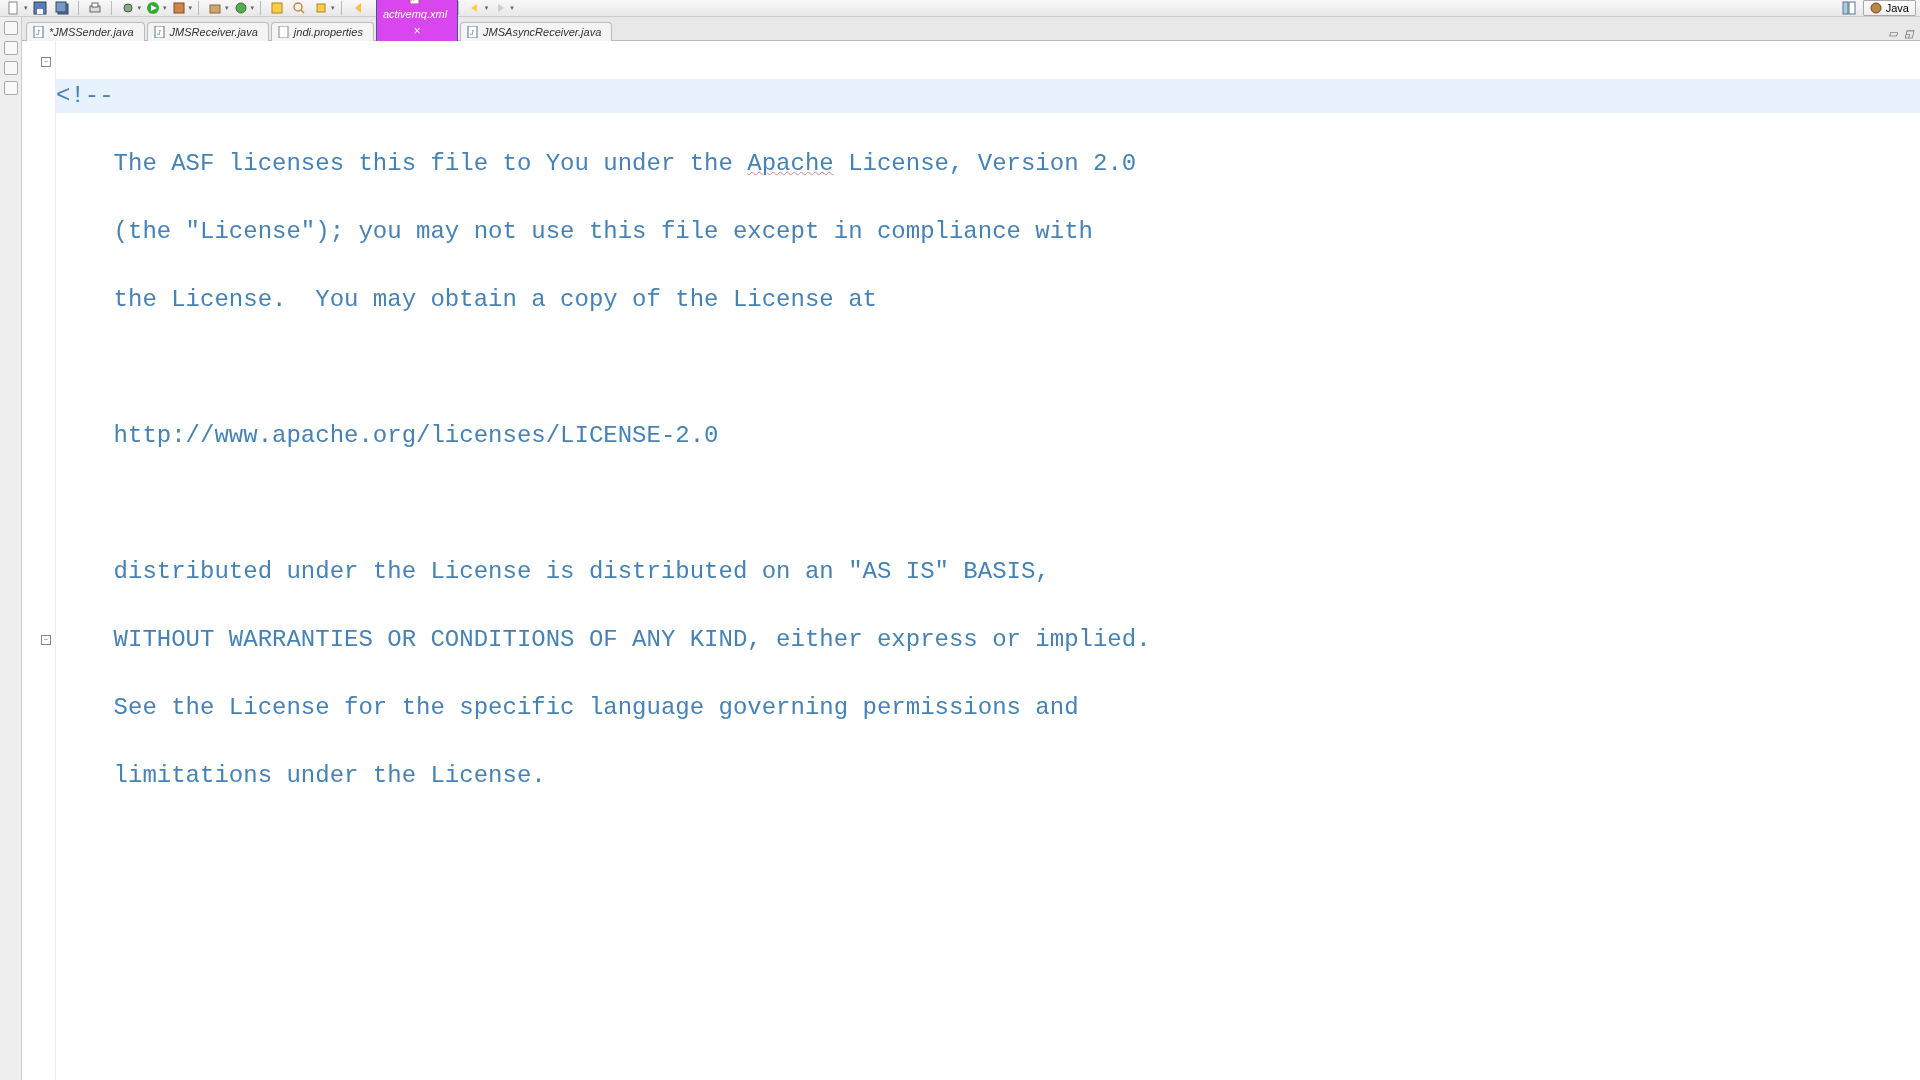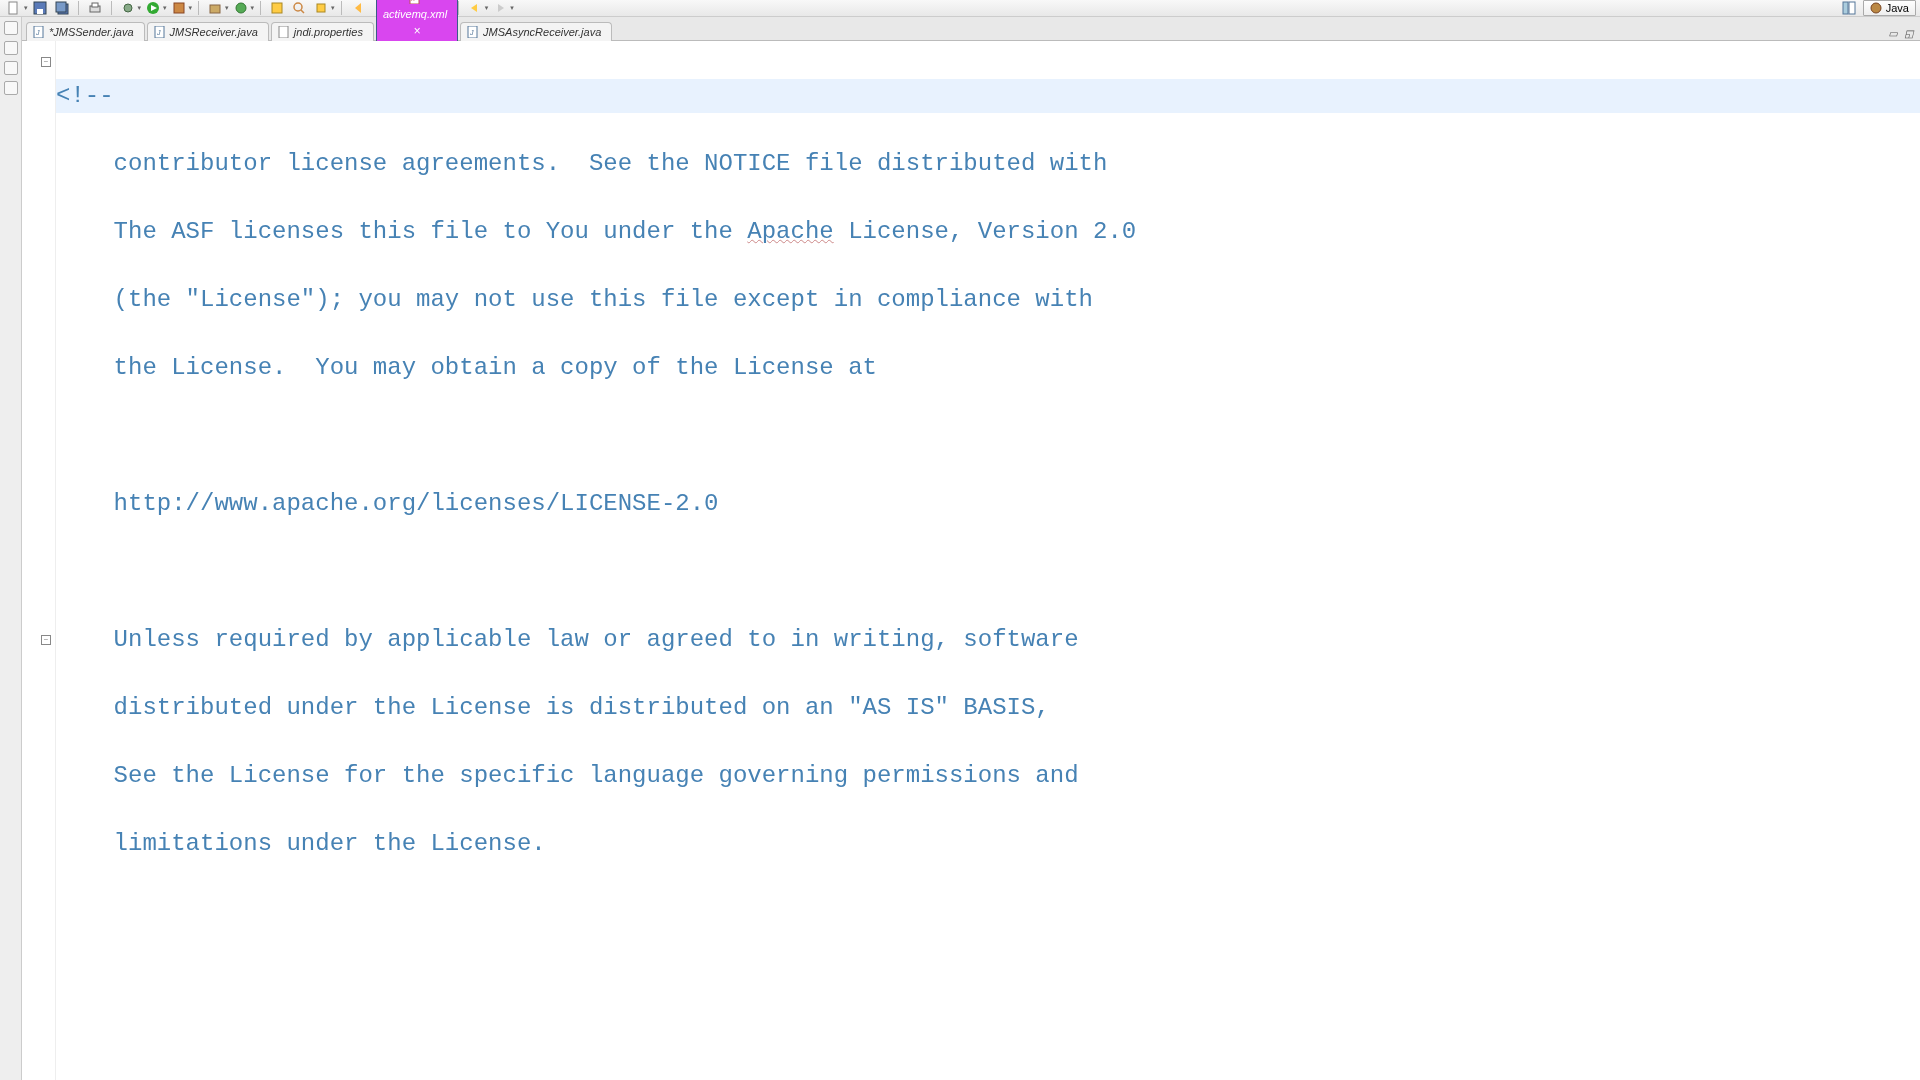--- a/index.html
+++ b/index.html
@@ -372,29 +372,28 @@
             <div class="fold-box">−</div>
           </div>
         <div style="height:510px"></div>
         <div class="fold-mark"></div>
         <div class="fold-mark">
             <div class="fold-box">−</div>
           </div>
       </div>
       <div class="code">
 <div class="line hl-line"><span class="c-comment">&lt;!--</span></div>
-<div class="line"><span class="c-comment">    contributor license agreements.  See the NOTICE file distributed with</span></div>
 <div class="line"><span class="c-comment">    The ASF licenses this file to You under the </span><span class="c-comment wavy">Apache</span><span class="c-comment"> License, Version 2.0</span></div>
 <div class="line"><span class="c-comment">    (the "License"); you may not use this file except in compliance with</span></div>
 <div class="line"><span class="c-comment">    the License.  You may obtain a copy of the License at</span></div>
 <div class="line"><span class="c-comment"></span></div>
 <div class="line"><span class="c-comment">    http://www.apache.org/licenses/LICENSE-2.0</span></div>
 <div class="line"><span class="c-comment"></span></div>
-<div class="line"><span class="c-comment">    Unless required by applicable law or agreed to in writing, software</span></div>
 <div class="line"><span class="c-comment">    distributed under the License is distributed on an "AS IS" BASIS,</span></div>
+<div class="line"><span class="c-comment">    WITHOUT WARRANTIES OR CONDITIONS OF ANY KIND, either express or implied.</span></div>
 <div class="line"><span class="c-comment">    See the License for the specific language governing permissions and</span></div>
 <div class="line"><span class="c-comment">    limitations under the License.</span></div>
 
 
 
 
 
 
 
 

